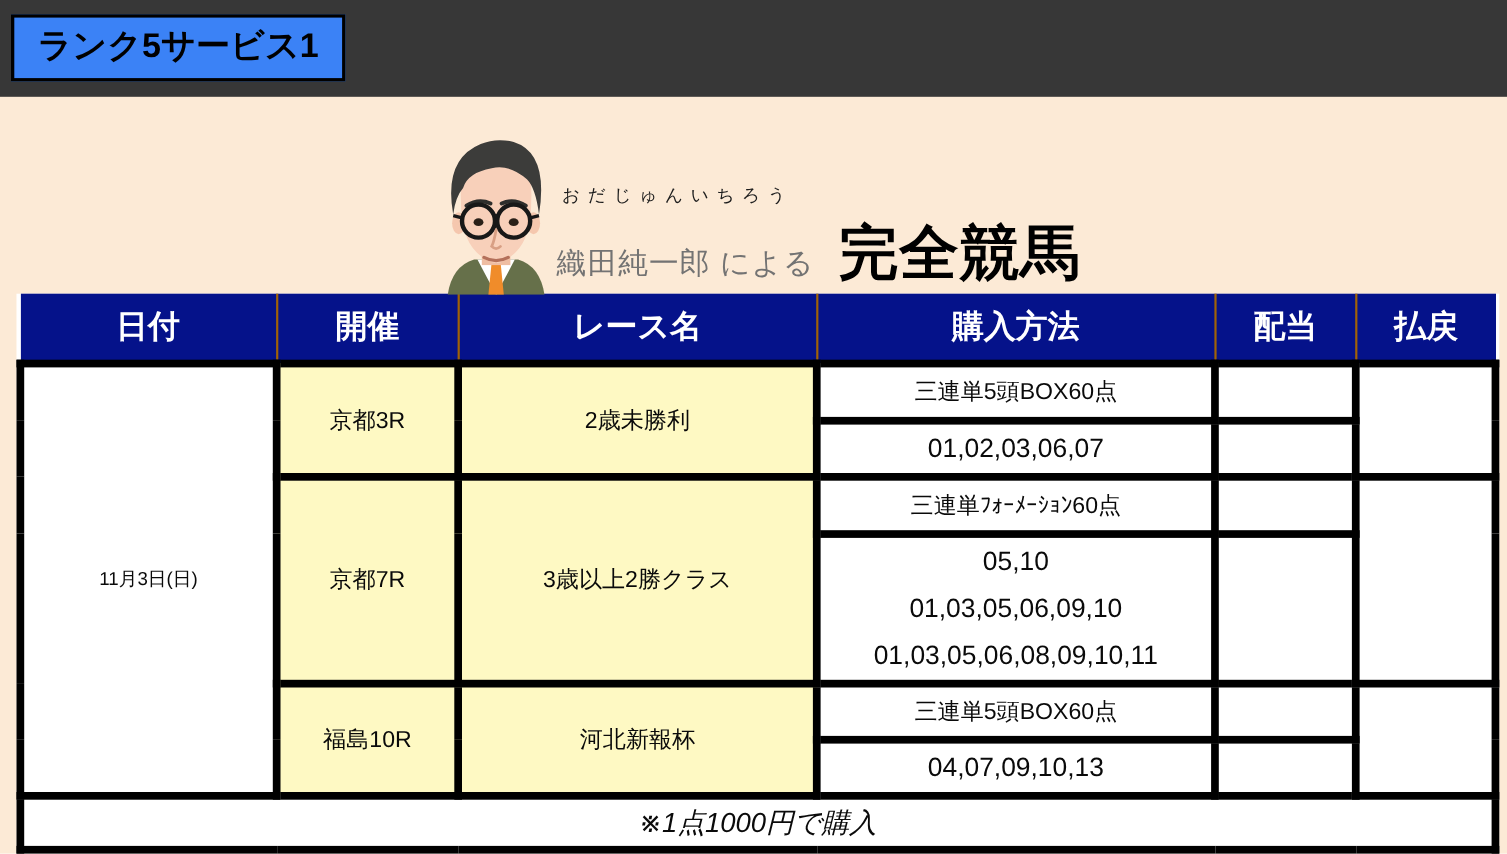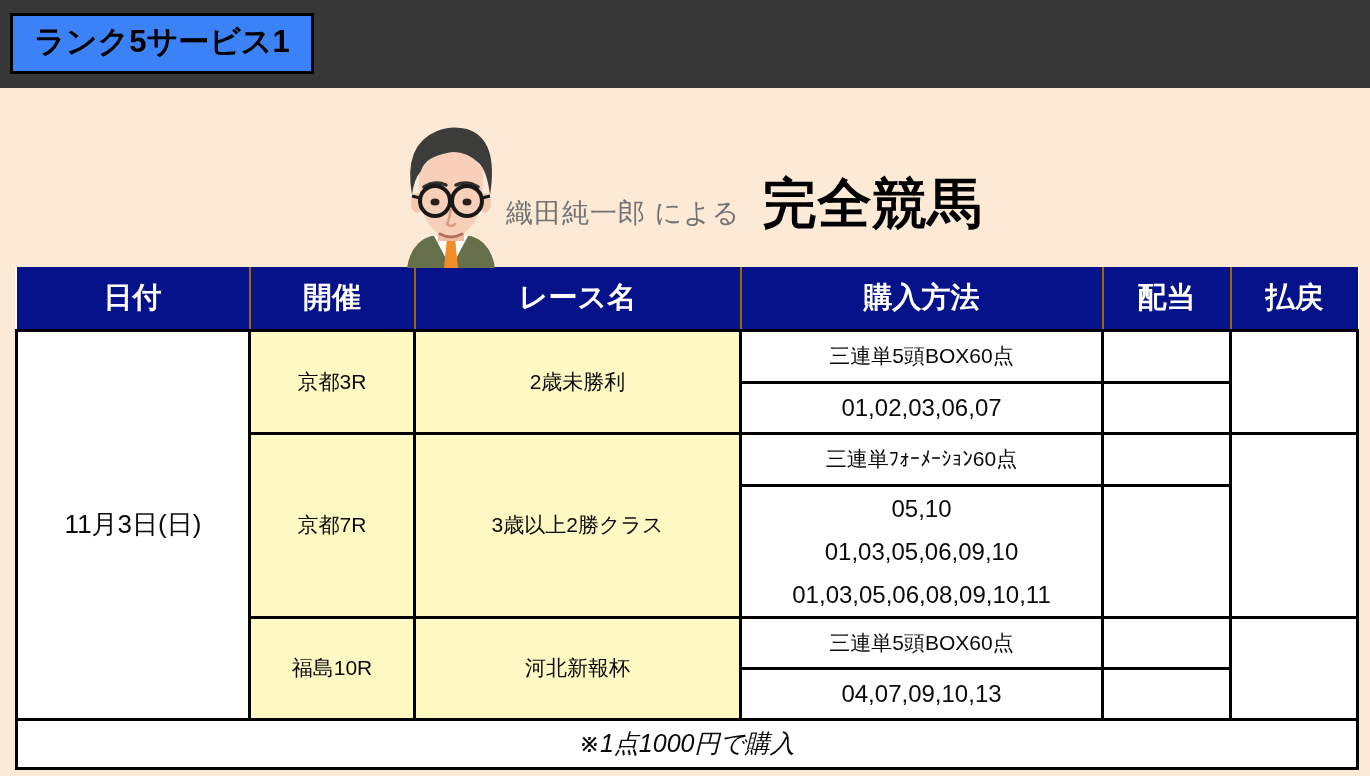--- a/index.html
+++ b/index.html
@@ -55,27 +55,27 @@
     color:#fff;
     font-size:29px;
     font-weight:bold;
     height:63px;
     border-left:2px solid #a16207;
     text-align:center;
     vertical-align:middle;
   }
   .race-table th:first-child { border-left:none; }
   .race-table td {
-    border:3px solid #000000;
+    border:7px solid #000000;
     background:#fff;
     text-align:center;
     vertical-align:middle;
     color:#0a0a0a;
   }
-  td.date-cell   { font-size:26px; }
+  td.date-cell   { font-size:17px; }
   td.venue-cell, td.race-cell { background:#fef9c3; font-size:21px; }
   td.method-cell { font-size:21px; }
   td.numbers-cell{ font-size:24px; }
   td.numbers-cell div { line-height:43px; }
   tr.row-m1 { height:52px; }
   tr.row-n1 { height:51px; }
   tr.row-m2 { height:52px; }
   tr.row-n2 { height:132px; }
   tr.row-m3 { height:51px; }
   tr.row-n3 { height:51px; }
@@ -109,20 +109,21 @@
         <path d="M52 77 Q54 73 56 77" stroke="#181818" stroke-width="3" fill="none"></path>
         <line x1="23" y1="77" x2="15" y2="75" stroke="#181818" stroke-width="3"></line>
         <line x1="85" y1="77" x2="93" y2="75" stroke="#181818" stroke-width="3"></line>
         <ellipse cx="38" cy="81" rx="4.5" ry="3.5" fill="#2a2018"></ellipse>
         <ellipse cx="70" cy="81" rx="4.5" ry="3.5" fill="#2a2018"></ellipse>
         <path d="M54 88 Q52 99 50 103 Q54 107 58 103" stroke="#d89f84" stroke-width="2.5" fill="none" stroke-linecap="round"></path>
         <path d="M43 113 Q54 119 65 113" stroke="#b4705a" stroke-width="3" fill="none" stroke-linecap="round"></path>
       </svg>
     </div>
     <div class="hero-text">
+      <div class="furigana">おだじゅんいちろう</div>
       <div class="title-line">
         <span class="author">織田純一郎 による</span>
         <span class="main-title">完全競馬</span>
       </div>
     </div>
   </section>
 
   <table class="race-table">
     <colgroup>
       <col style="width:233px">

